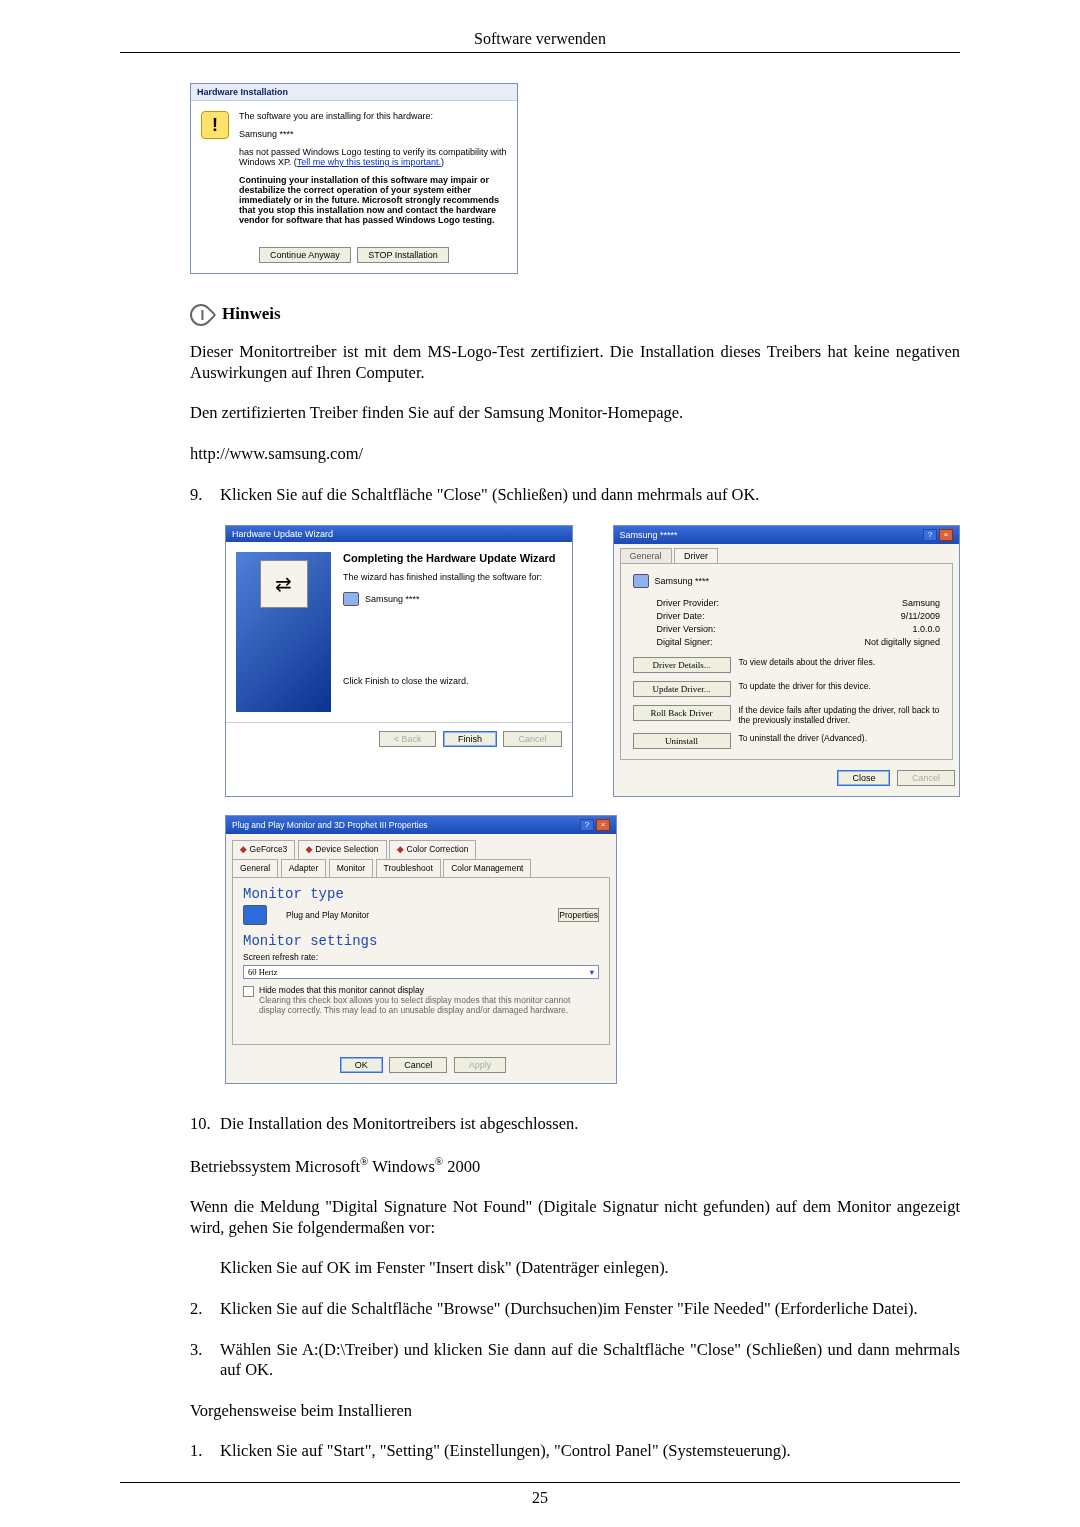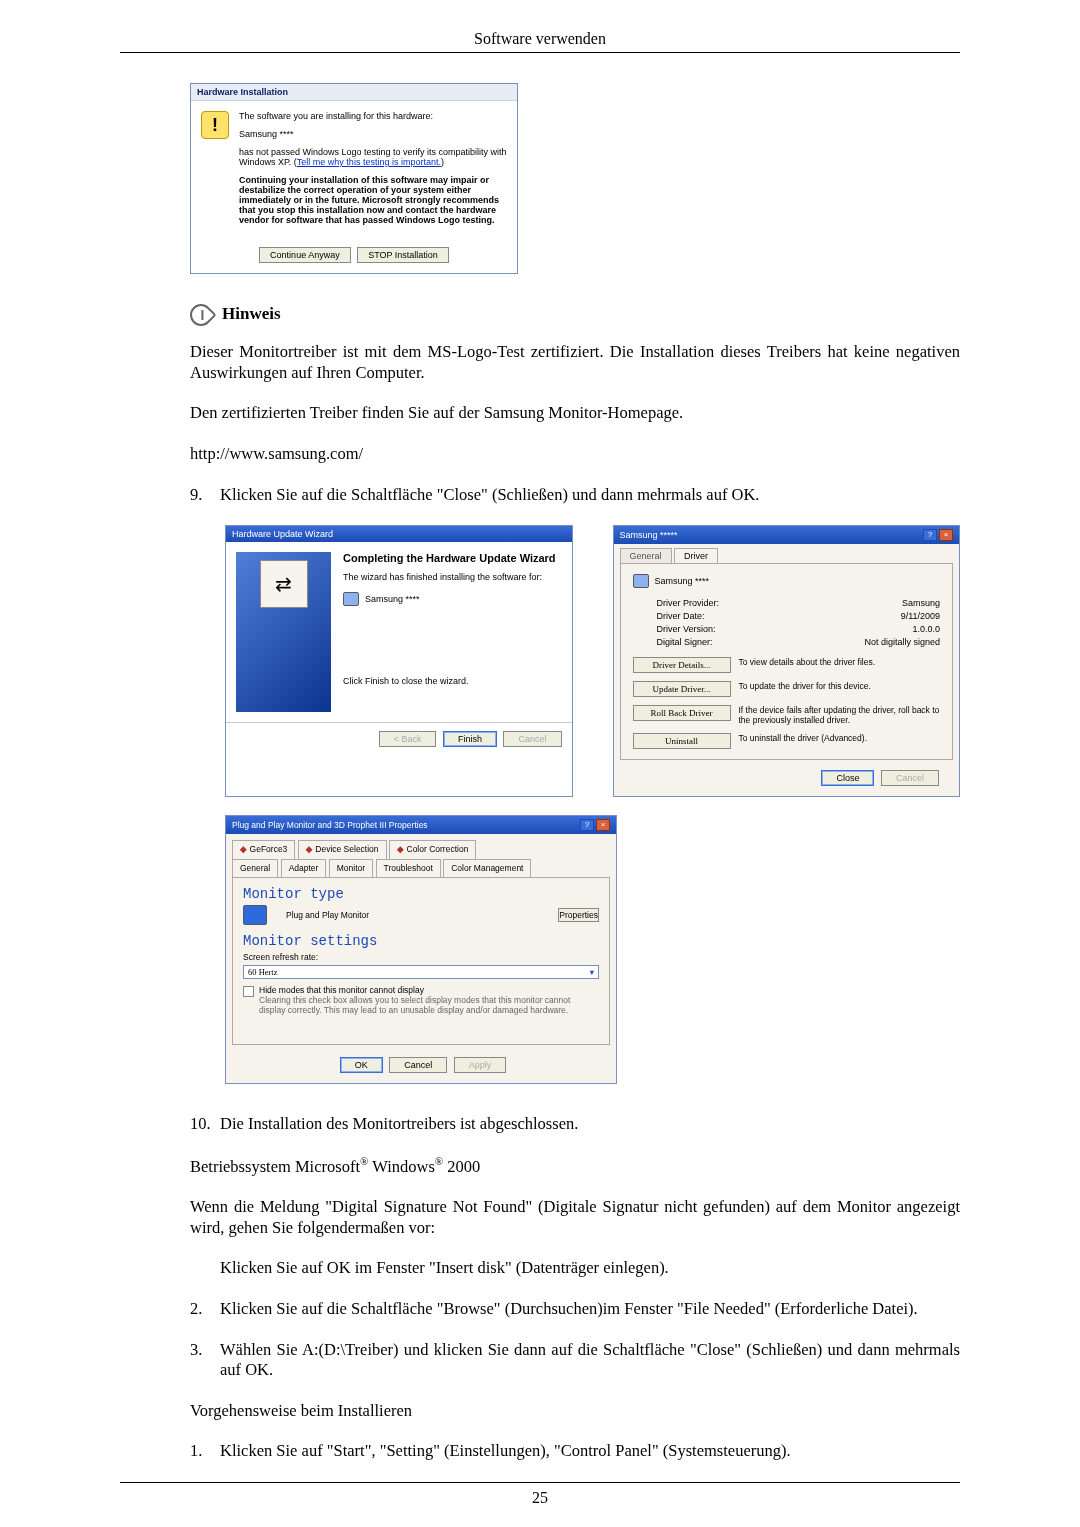--- a/index.html
+++ b/index.html
@@ -196,21 +196,21 @@
       border: 1px solid #aaa;
       margin: 0 6px 6px 6px;
       padding: 10px 12px;
       background: #f5f3ec;
     }
     .drv-row { display: flex; justify-content: space-between; margin-bottom: 3px; }
     .drv-lbl { width: 105px; }
     .drv-btn-row { display:flex; align-items:flex-start; gap: 8px; margin-top:8px; }
     .drv-btn { padding:2px 8px; border:1px solid #888; background:#efefe0; width: 98px; font-family:Tahoma; font-size:9px; text-align:center; }
     .drv-desc { flex:1; font-size: 8.5px; }
-    .drv-footer { text-align: right; padding: 4px 20px 10px 10px; }
+    .drv-footer { text-align: right; padding: 4px 4px 10px 10px; }
     .props-dialog {
       width: 392px;
       background: #f5f3ec;
       border: 1px solid #7a8fbd;
       font-family: Tahoma, sans-serif;
       font-size: 8.5px;
       margin-left: 105px;
       margin-bottom: 30px;
     }
     .props-title-bar {

